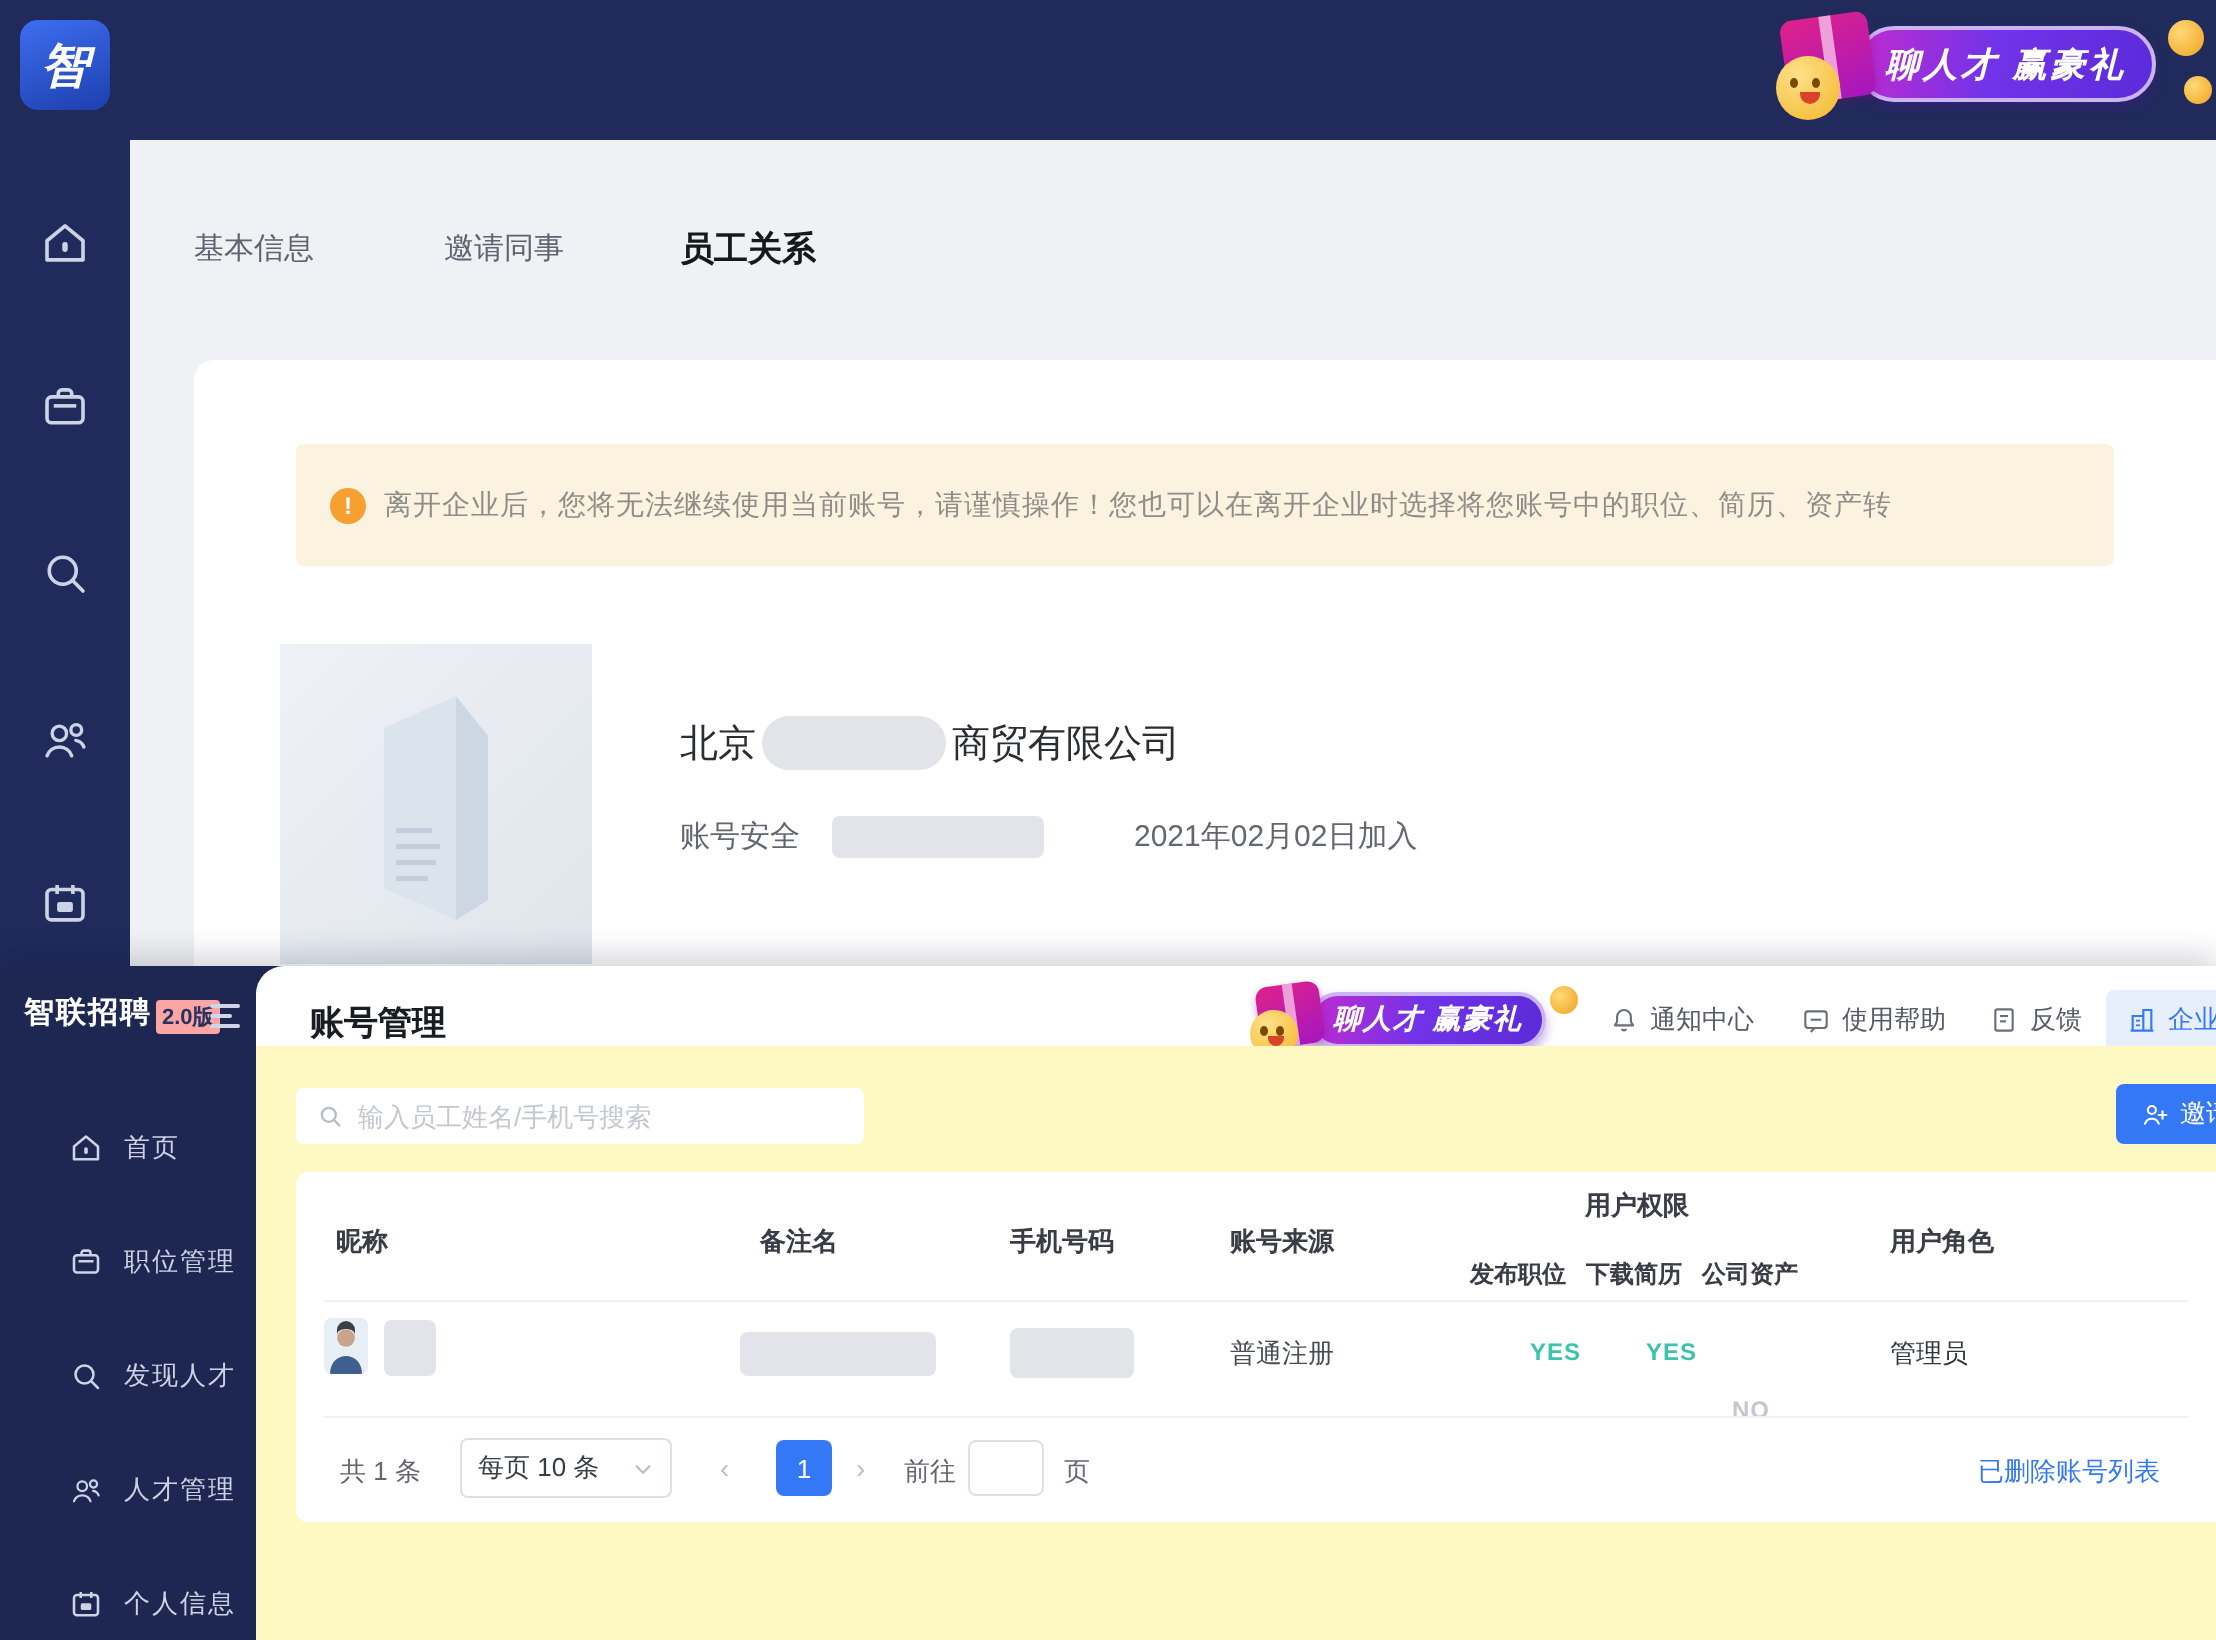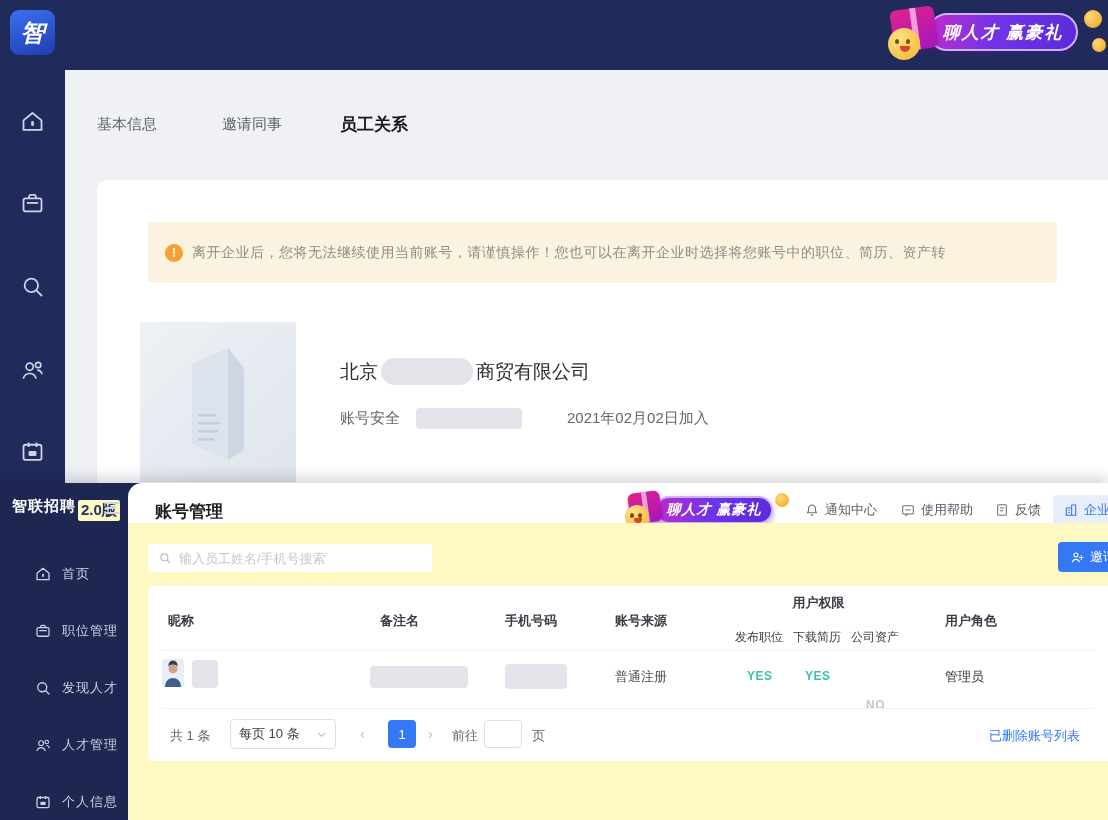--- a/index.html
+++ b/index.html
@@ -51,21 +51,21 @@
   .promo .face::before { content:""; position:absolute; left:24%; top:32%; width:12%; height:12%%; }
   .promo .eye { position:absolute; width:4px; height:5px; background:#7a4a00; border-radius:50%; top:34%; }
   .promo .mouth { position:absolute; width:10px; height:6px; background:#d8432a; border-radius:0 0 8px 8px; left:36%; top:55%; }
   .promo .coin { position:absolute; border-radius:50%; background:radial-gradient(circle at 35% 35%,#ffd978,#efa21e); }
 
   
   .bw { position:absolute; left:0; top:483px; width:1108px; height:337px; background:#1d2752; z-index:2;
         box-shadow:0 -5px 14px rgba(10,15,40,.18); }
   .bw-sidebar { position:absolute; left:0; top:0; width:152px; height:337px; background:#1d2752; }
   .bw-brand { position:absolute; left:12px; top:14px; color:#fff; font-size:15px; font-weight:bold; letter-spacing:1px; }
-  .bw-badge { position:absolute; left:78px; top:17px; background:#fef9c3; color:#26335f; font-size:15px;
+  .bw-badge { position:absolute; left:78px; top:17px; background:#fca5a5; color:#26335f; font-size:11px;
               padding:1px 3px; border-radius:2px; font-weight:bold; }
   .bw-ham { position:absolute; left:105px; top:16px; }
   .bw-ham i { display:block; height:2px; background:#cfd5e6; border-radius:2px; margin:3px 0; }
   .bw-ham i:nth-child(1){ width:15px; } .bw-ham i:nth-child(2){ width:11px; } .bw-ham i:nth-child(3){ width:15px; }
   .bw-item { position:absolute; left:0; width:128px; height:24px; display:flex; align-items:center; cursor:pointer; }
   .bw-item svg { position:absolute; left:34px; width:18px; height:18px; }
   .bw-item span { position:absolute; left:62px; font-size:13px; color:#ccd2e3; letter-spacing:1px; }
   .bw-main-header { position:absolute; left:128px; top:0; width:980px; height:54px; background:#fff;
                     border-top-left-radius:14px; overflow:hidden; }
   .bw-title { position:absolute; left:27px; top:17px; font-size:17px; font-weight:bold; color:#1a1c22; }
@@ -77,25 +77,25 @@
                 display:flex; align-items:center; padding-left:10px; }
   .search-box input { border:none; outline:none; font-size:13px; color:#555; width:230px; background:transparent;
                       font-family:"Liberation Sans","DejaVu Sans",sans-serif; }
   .search-box input::placeholder { color:#c3c7d0; }
   .invite-btn { position:absolute; left:930px; top:19px; height:30px; width:130px; background:#3578f6; color:#fff;
                 border:none; border-radius:4px; font-size:13px; display:flex; align-items:center; padding-left:12px;
                 white-space:nowrap; overflow:hidden; cursor:pointer; font-family:inherit; }
   .invite-btn svg { width:15px; height:15px; margin-right:5px; }
   .bw-card { position:absolute; left:20px; top:63px; width:960px; height:175px; background:#fff; border-radius:6px 0 0 6px; }
   .th { position:absolute; font-size:13px; font-weight:bold; color:#3a3d45; }
-  .th-sub { position:absolute; font-size:12px; font-weight:normal; color:#3a3d45; }
+  .th-sub { position:absolute; font-size:12px; font-weight:bold; color:#3a3d45; }
   .divider { position:absolute; left:14px; right:14px; height:1px; background:#f0f1f3; }
   .cell { position:absolute; font-size:13px; color:#4a4d55; }
   .perm { position:absolute; font-size:12px; font-weight:bold; letter-spacing:.5px; }
-  .perm.yes { color:#3bc3ae; } .perm.no { color:#c3c7d0;margin-top:29px; }
+  .perm.yes { color:#3bc3ae;margin-left:18px; } .perm.no { color:#c3c7d0;margin-top:29px; }
   .avatar { position:absolute; left:14px; top:73px; width:22px; height:28px; border-radius:4px;
             background:#dce6f2; overflow:hidden; }
   .pg { position:absolute; font-size:13px; color:#62666e; }
   .pg-select { position:absolute; left:82px; top:133px; width:106px; height:30px; border:1px solid #dcdfe6;
                border-radius:4px; background:#fff; display:flex; align-items:center; justify-content:space-between;
                padding:0 8px; font-size:13px; color:#3a3d45; cursor:pointer; }
   .pg-arrow { position:absolute; top:140px; font-size:14px; color:#b9bdc6; cursor:pointer; }
   .pg-page { position:absolute; left:240px; top:134px; width:28px; height:28px; background:#3578f6; color:#fff;
              border-radius:4px; font-size:13px; display:flex; align-items:center; justify-content:center; cursor:pointer; }
   .pg-input { position:absolute; left:336px; top:134px; width:38px; height:28px; border:1px solid #dcdfe6;

